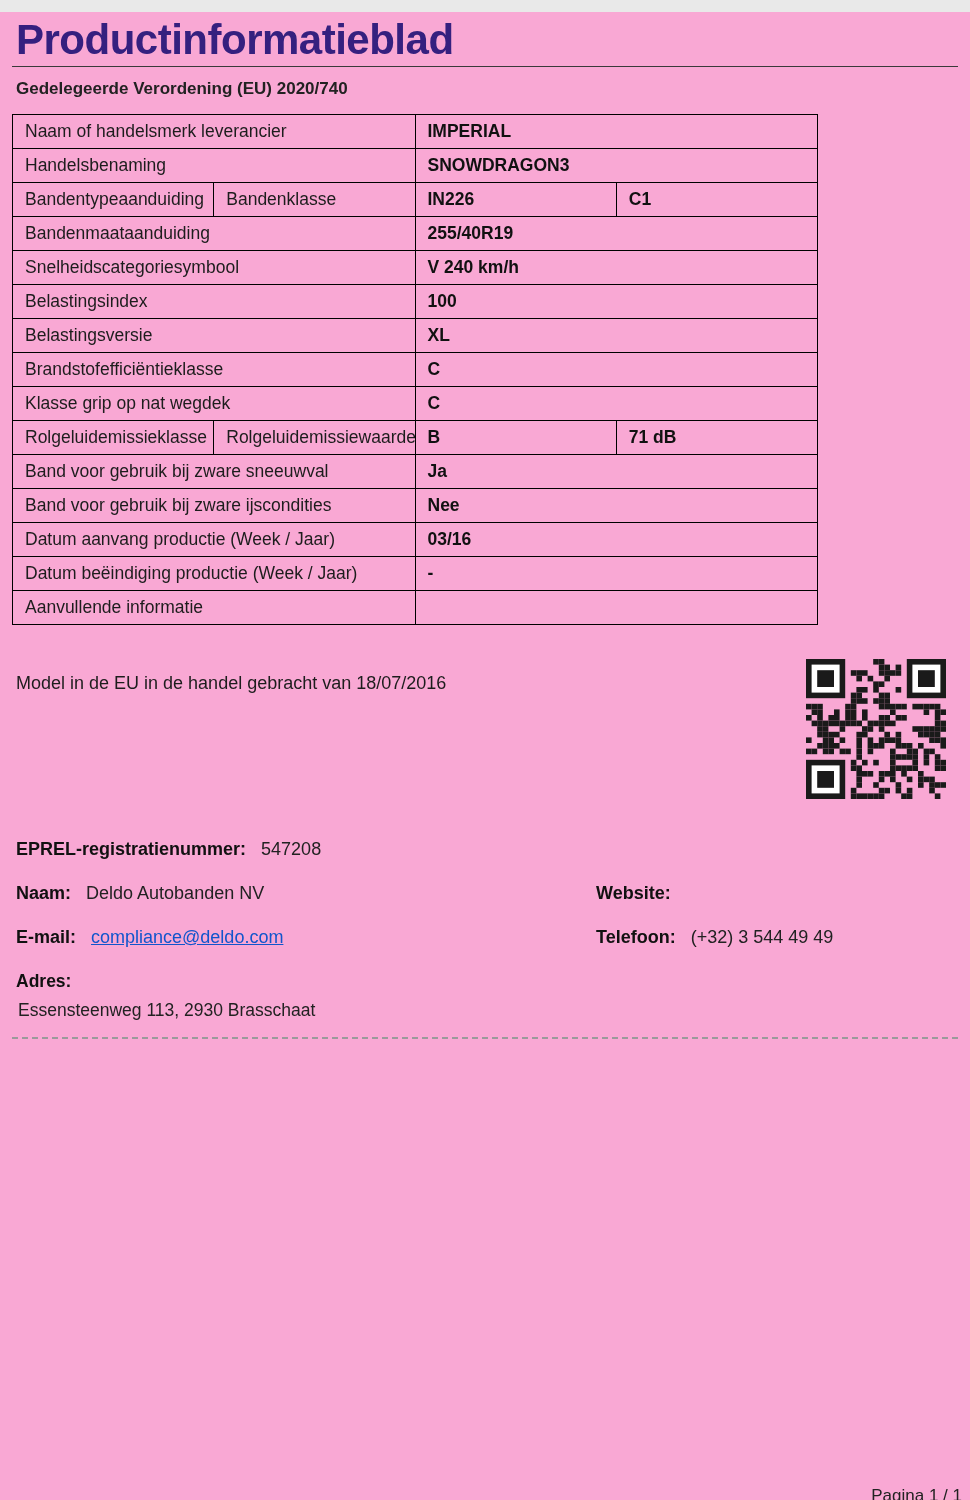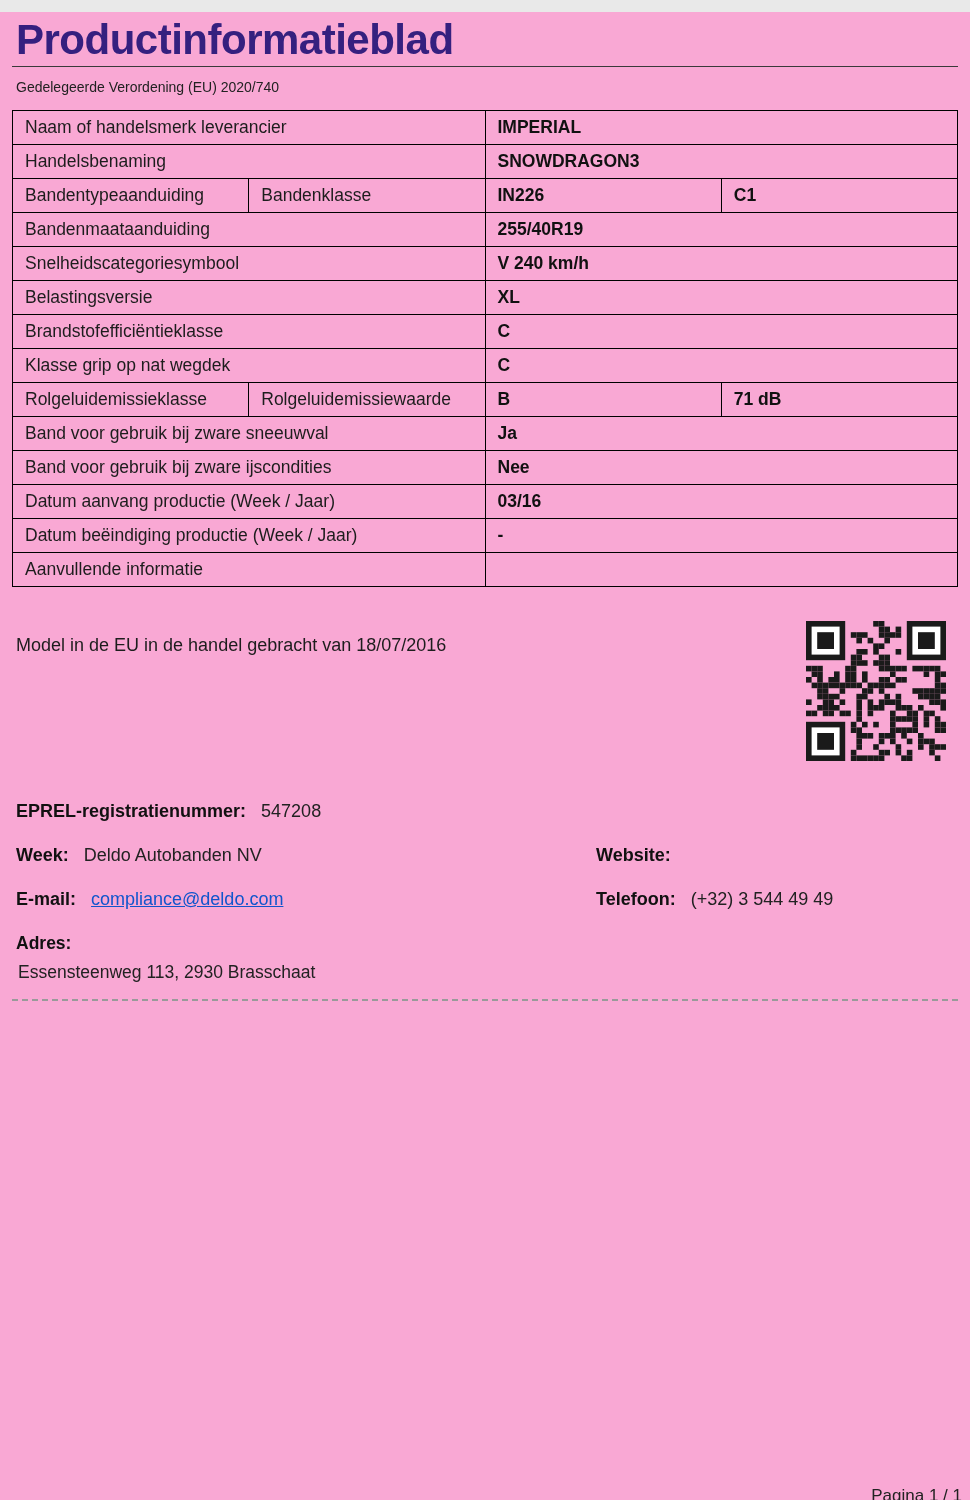--- a/index.html
+++ b/index.html
@@ -19,26 +19,27 @@
     font-size:42px;
     font-weight:bold;
     letter-spacing:-0.5px;
     color:var(--title-color,#35207f);
   }
   .header-rule{
     border-top:1.5px solid #3a3a3a;
     margin:2px 0 0 0;
   }
   .subtitle{
-    font-size:14px;
+    font-size:17px;
     margin:12px 0 15px 4px;
     color:#222;
+    font-weight:bold;
   }
   table.spec{
-    width:946px;
+    width:806px;
     border-collapse:collapse;
     table-layout:fixed;
   }
   table.spec td{
     border:1.6px solid #000;
     font-size:17.5px;
     padding:4px 12px;
     height:25px;
     overflow:hidden;
     white-space:nowrap;
@@ -120,20 +121,24 @@
           <td class="val">IN226</td>
           <td class="val">C1</td>
         </tr>
         <tr>
           <td colspan="2" class="lbl">Bandenmaataanduiding</td>
           <td colspan="2" class="val">255/40R19</td>
         </tr>
         <tr>
           <td colspan="2" class="lbl">Snelheidscategoriesymbool</td>
           <td colspan="2" class="val">V 240 km/h</td>
+        </tr>
+        <tr>
+          <td colspan="2" class="lbl">Belastingsindex</td>
+          <td colspan="2" class="val">100</td>
         </tr>
         <tr>
           <td colspan="2" class="lbl">Belastingsversie</td>
           <td colspan="2" class="val">XL</td>
         </tr>
         <tr>
           <td colspan="2" class="lbl">Brandstofefficiëntieklasse</td>
           <td colspan="2" class="val">C</td>
         </tr>
         <tr>
@@ -401,21 +406,21 @@
           <div>
             <span class="b">EPREL-registratienummer:</span><span class="gap"></span>
             <span class="plain">547208</span>
           </div>
         </div>
 
 
 
         <div class="info-row">
           <div>
-            <span class="b">Week:</span><span class="gap"></span>
+            <span class="b">Naam:</span><span class="gap"></span>
             <span class="plain">Deldo Autobanden NV</span>
           </div>
           <div>
             <span class="b">Website:</span><span class="gap"></span>
             <span class="plain"></span>
           </div>
         </div>
 
         <div class="info-row">
           <div>

